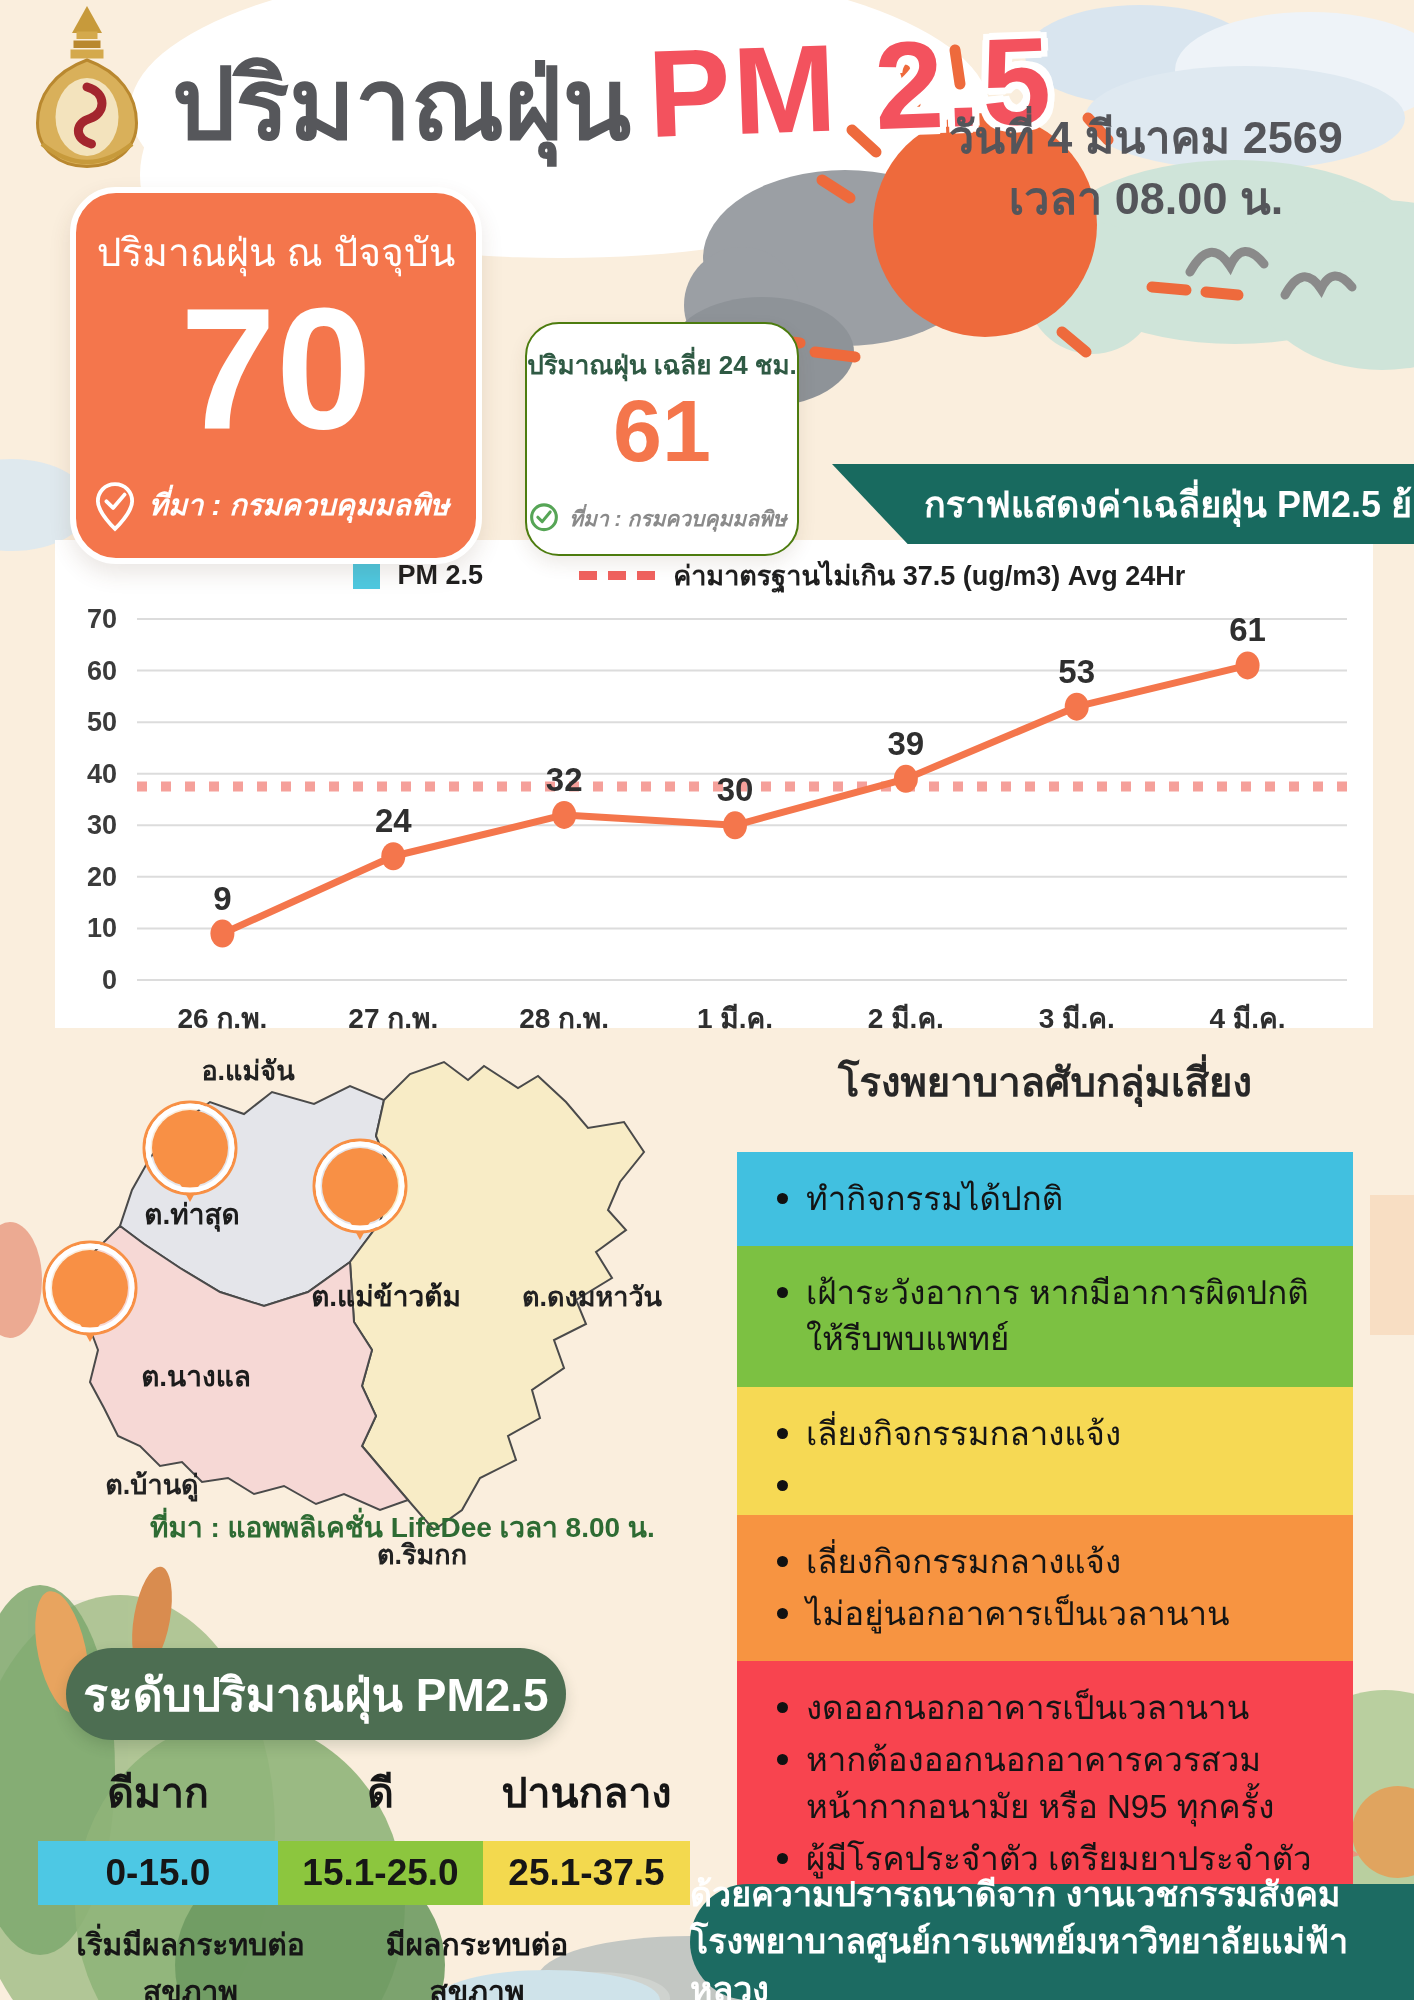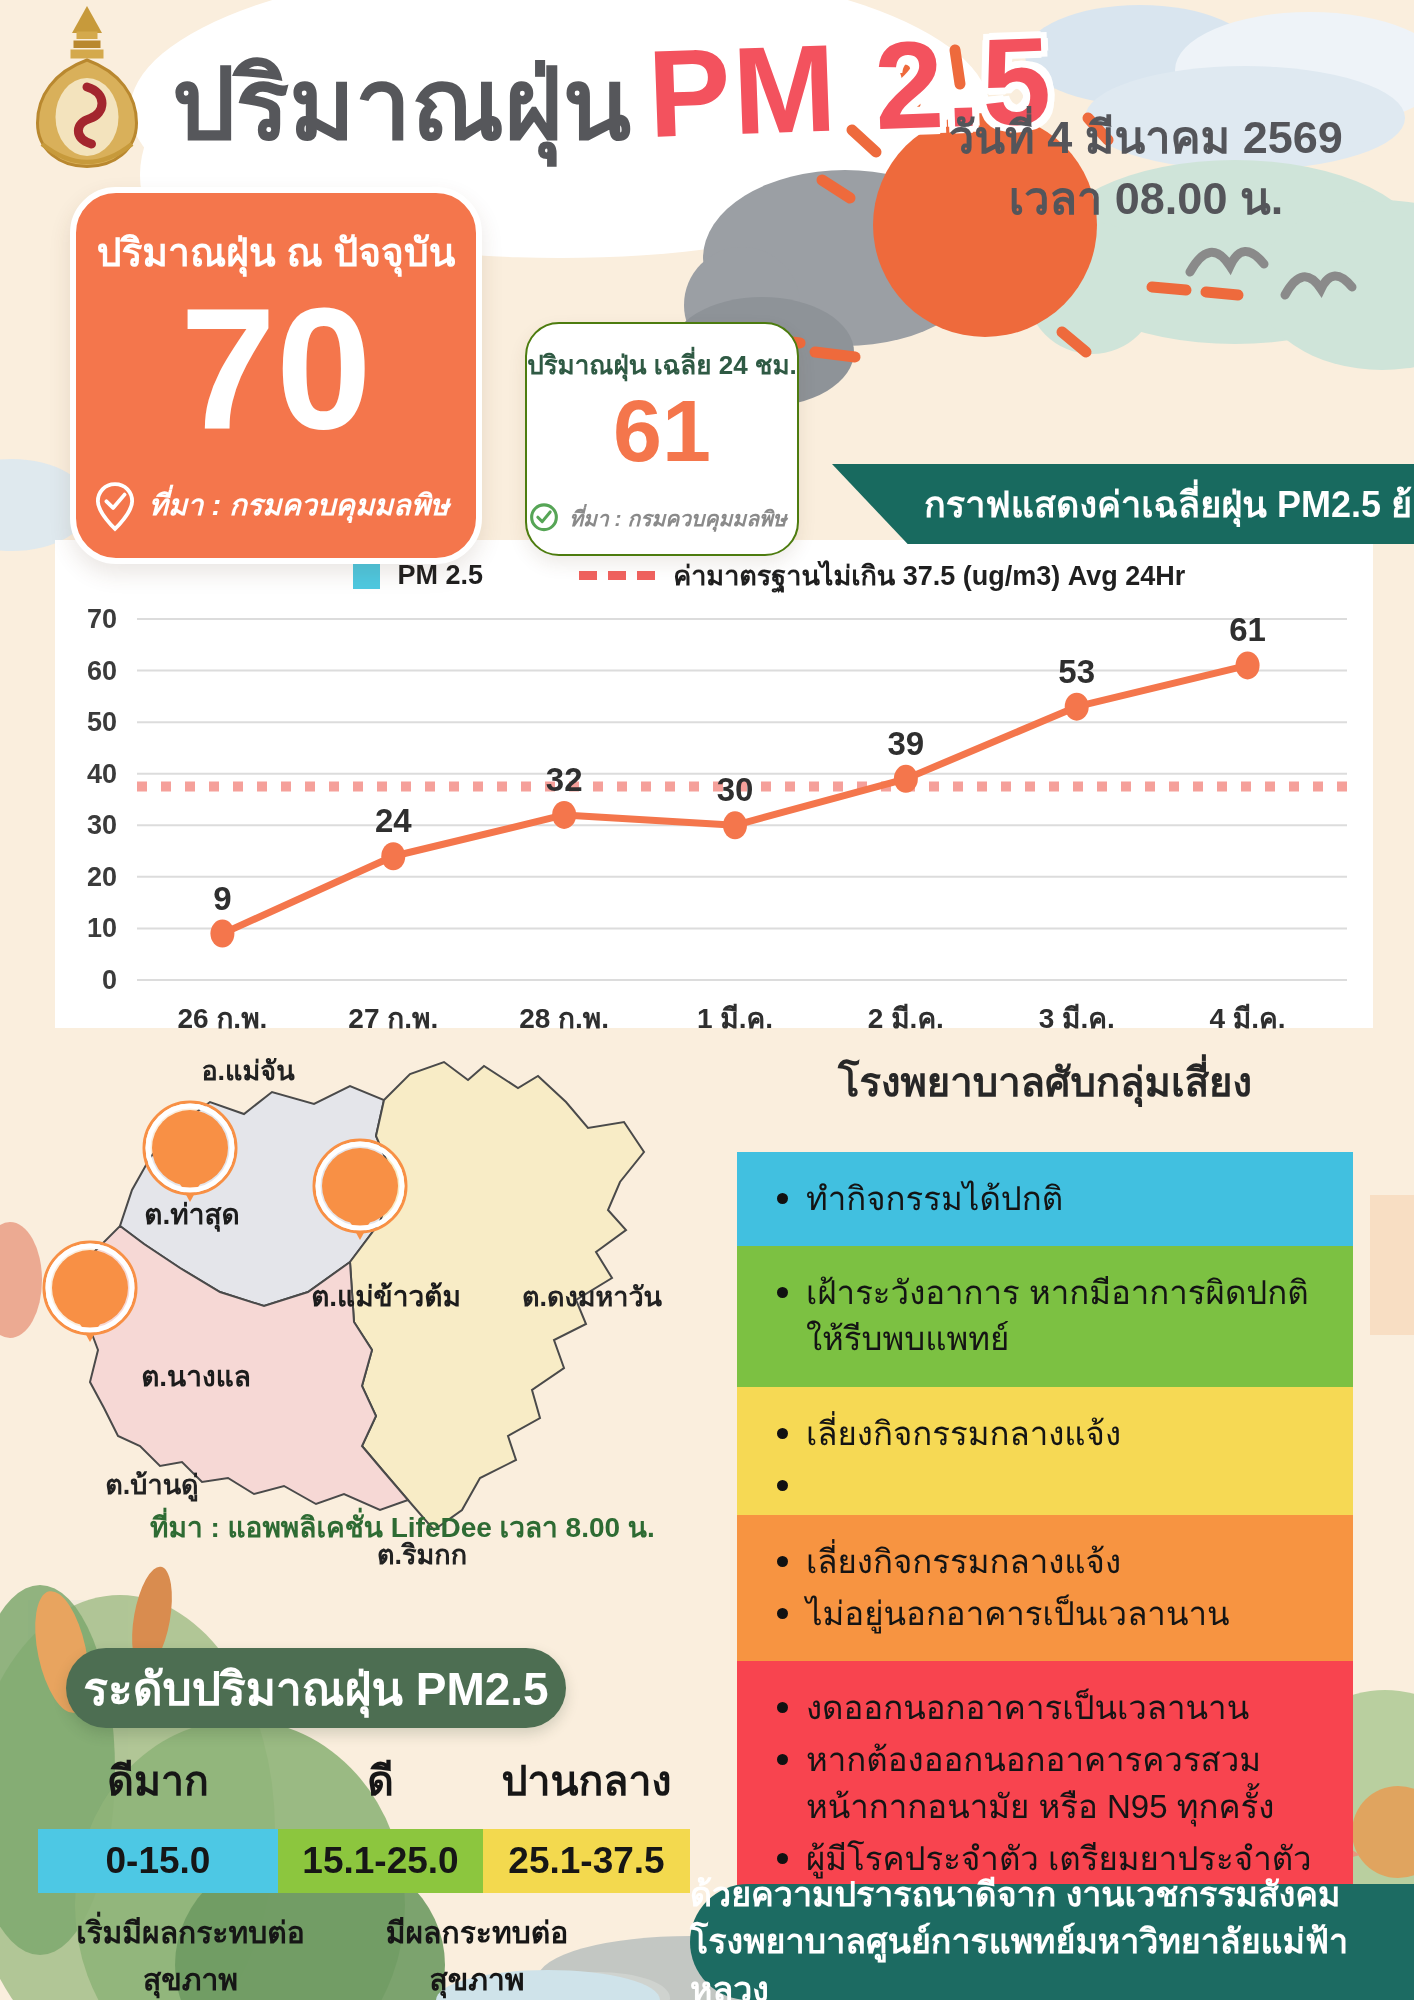--- a/index.html
+++ b/index.html
@@ -23,21 +23,21 @@
   .date-block{
     right:18px;top:108px;width:500px;text-align:center;z-index:3;
     font-size:45px;font-weight:800;color:#54555a;line-height:1.35;
   }
   
   .card-current{
     left:70px;top:187px;width:400px;height:365px;z-index:3;
     background:#f4764c;border:6px solid #fff;border-radius:46px;
     box-shadow:0 10px 22px rgba(90,60,30,.12);text-align:center;
   }
-  .card-current .c-title{margin-top:28px;font-size:39px;font-weight:700;color:#fff;}
+  .card-current .c-title{margin-top:28px;font-size:39px;font-weight:400;color:#fff;}
   .card-current .c-value{margin-top:4px;font-size:172px;line-height:.95;font-weight:800;color:#fff;}
   .card-src{position:absolute;left:0;right:8px;bottom:26px;display:flex;align-items:flex-start;justify-content:center;gap:14px;font-style:italic;}
   .card-src .src-text{font-size:29px;font-weight:600;color:#fff;}
   .card-avg{
     left:525px;top:322px;width:270px;height:230px;z-index:3;
     background:#fff;border:2px solid #4d7c0f;border-radius:34px;text-align:center;
     box-shadow:0 8px 18px rgba(90,60,30,.10);
   }
   .card-avg .c-title{margin-top:20px;font-size:26px;font-weight:800;color:#2f5a44;}
   .card-avg .c-value{margin-top:2px;font-size:88px;line-height:1;font-weight:900;color:#f4764c;}
@@ -63,21 +63,21 @@
   
   .rec-col{left:737px;top:1050px;width:616px;z-index:2;}
   .rec-title{text-align:center;font-size:40px;font-weight:800;color:#272727;margin-bottom:38px;}
   .rec-box{padding:24px 40px;}
   .rec-item{display:flex;gap:18px;align-items:flex-start;font-size:33px;line-height:1.4;color:#141414;font-weight:500;}
   .rec-item + .rec-item{margin-top:6px;}
   .rec-item .dot{flex:0 0 auto;width:11px;height:11px;border-radius:50%;background:#111;margin-top:17px;}
   .risk-note{margin-top:24px;margin-left:-8px;width:660px;font-size:30px;line-height:1.5;color:#141414;}
   
   .levels{left:38px;top:1648px;width:652px;z-index:2;}
-  .lv-pill{margin-left:28px;width:500px;height:80px;border-radius:46px;background:#4d6e52;
+  .lv-pill{margin-left:28px;width:500px;height:92px;border-radius:46px;background:#4d6e52;
            display:flex;align-items:center;justify-content:center;
            font-size:46px;font-weight:800;color:#fff;box-shadow:0 6px 14px rgba(40,60,40,.18);}
   .lv-row{display:flex;}
   .lv-lab1{margin-top:20px;align-items:flex-end;}
   .lv-lab1 div{font-size:41px;font-weight:800;color:#161616;text-align:center;}
   .lv-bars1{margin-top:16px;height:64px;}
   .lv-bars1 div,.lv-bars2 div{display:flex;align-items:center;justify-content:center;font-size:37px;font-weight:600;color:#161616;}
   .lv-lab2{margin-top:16px;align-items:flex-end;}
   .lv-lab2 div{font-size:30px;font-weight:800;color:#161616;text-align:center;}
   .w1{width:240px;} .w2{width:205px;} .w3{width:207px;}

